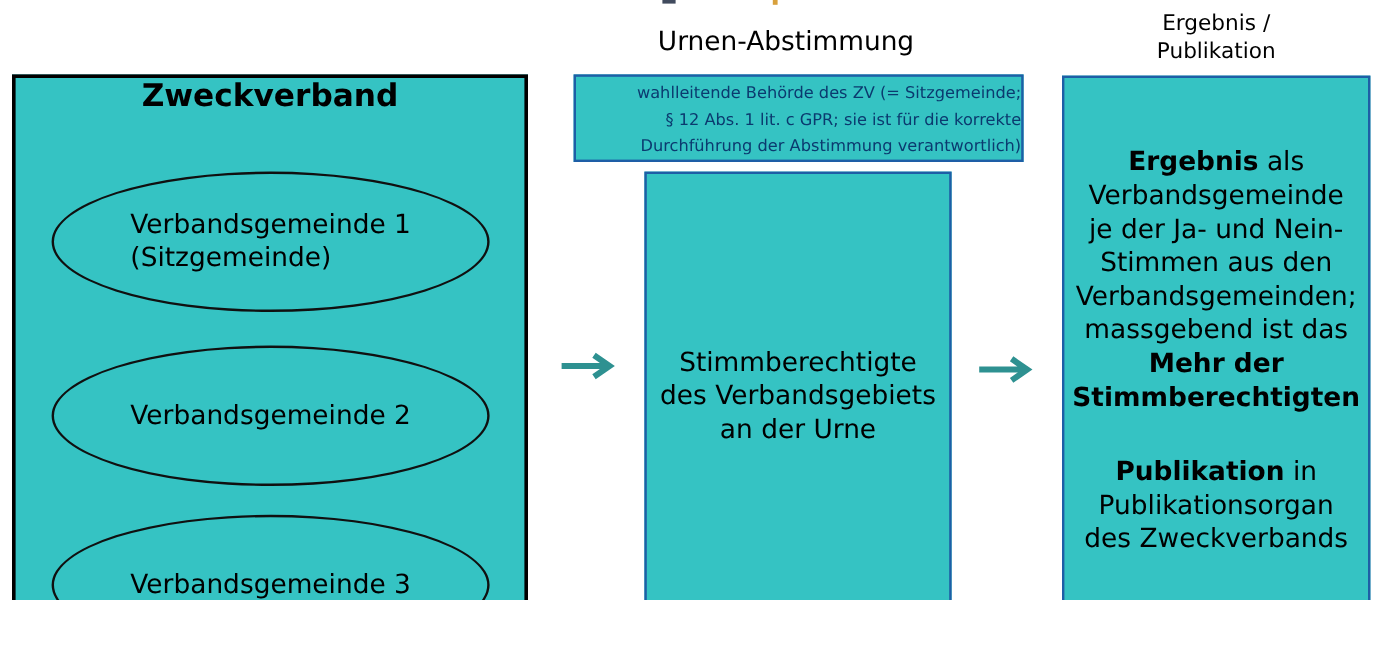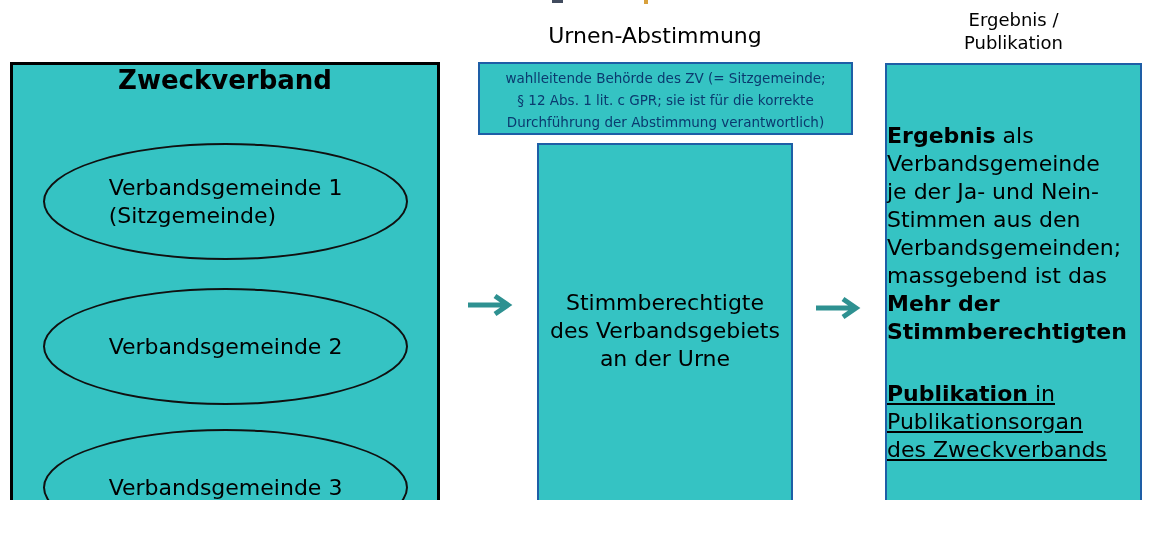--- a/index.html
+++ b/index.html
@@ -28,33 +28,33 @@
   .ellipse.e2{top:223px;}
   .ellipse.e3{top:364px;}
 
   
   .arrow1{left:464px;top:292px;}
   .arrow2{left:812px;top:295px;}
 
   
   .info-box{left:478px;top:62px;width:375px;height:73px;background:var(--teal-fill,#35c3c3);
     border:2px solid var(--blue-border,#1e5ea6);color:var(--navy-text,#0b3a6f);
-    font-size:13.5px;line-height:22px;text-align:center;padding-top:3px;white-space:nowrap;}
+    font-size:13.5px;line-height:22px;text-align:right;padding-top:3px;white-space:nowrap;}
 
   
   .mid-box{left:537px;top:143px;width:256px;height:406px;background:var(--teal-fill,#35c3c3);
     border:2px solid var(--blue-border,#1e5ea6);}
   .mid-text{position:absolute;top:144px;left:0;width:100%;text-align:center;
     font-size:22px;line-height:28px;white-space:nowrap;}
 
   
   .right-box{left:885px;top:63px;width:257px;height:490px;background:var(--teal-fill,#35c3c3);
     border:2px solid var(--blue-border,#1e5ea6);padding-top:57px;}
-  .rb-para{text-align:left;font-size:22px;line-height:28px;white-space:nowrap;}
-  .rb-para2{margin-top:34px;text-decoration:underline;}
+  .rb-para{text-align:center;font-size:22px;line-height:28px;white-space:nowrap;}
+  .rb-para2{margin-top:34px;}
 </style>
 </head>
 <body>
 
 <div class="canvas">
 
   <div class="abs artifact1"></div>
   <div class="abs artifact2"></div>
 
   <div class="abs heading-urnen">Urnen-Abstimmung</div>

